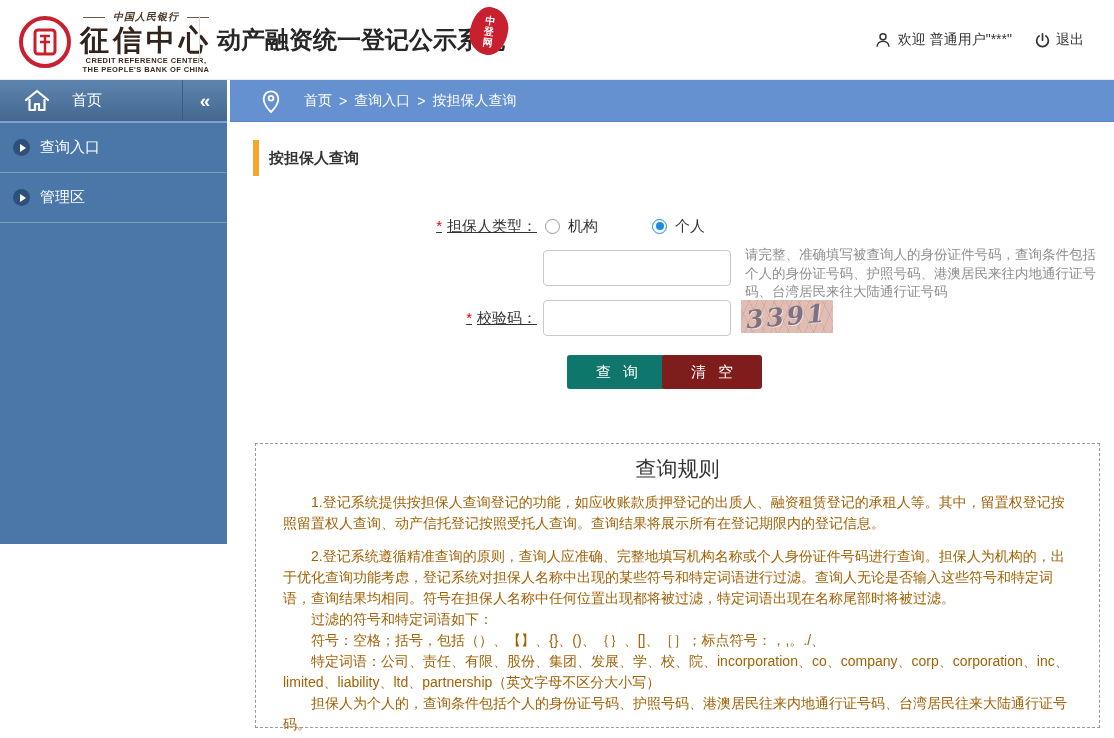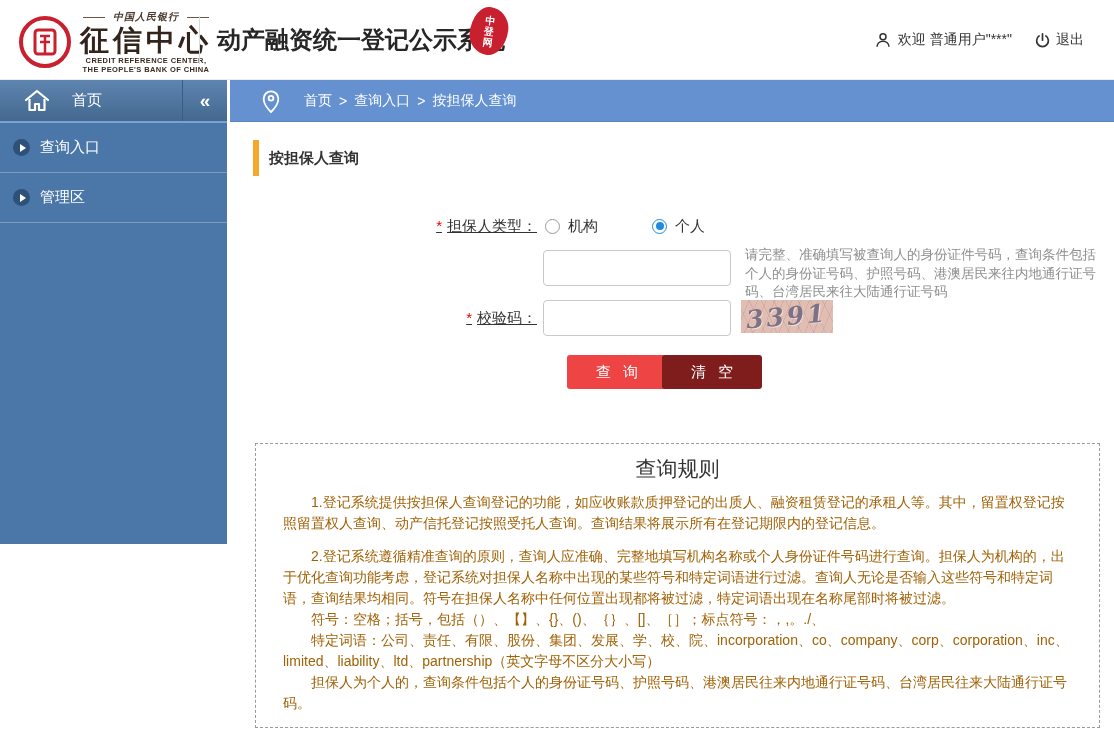--- a/index.html
+++ b/index.html
@@ -88,21 +88,21 @@
              background-image:
                repeating-linear-gradient(112deg, transparent 0 7px, rgba(140,110,150,.18) 7px 8px),
                repeating-linear-gradient(64deg, transparent 0 10px, rgba(120,90,120,.14) 10px 11px);
              display:flex; align-items:center; justify-content:center; }
   .captcha span { font-family:"DejaVu Serif", serif; font-style:italic; font-weight:bold;
                   font-size:25px; color:#7d7283; letter-spacing:3px; transform:rotate(-5deg);
                   text-shadow:1px 1px 0 rgba(255,255,255,.5); }
   .btn { position:absolute; top:233px; width:100px; height:34px; border:none; border-radius:3px;
          color:#fff; font-size:15px; letter-spacing:12px; text-indent:12px; cursor:pointer;
          font-family:"Liberation Sans", sans-serif; }
-  .btn-search { left:340px; background:#ef4444; }
+  .btn-search { left:340px; background:#0f766e; }
   .btn-clear  { left:435px; background:#7f1d1d; }
 
   
   .rules-box { position:absolute; left:28px; top:321px; width:845px; height:285px;
                border:1px dashed #9a9a9a; padding:10px 27px 10px 27px; background:#fff; }
   .rules-title { text-align:center; font-size:21px; color:#333; font-weight:normal;
                  line-height:30px; margin-bottom:8px; }
   .rules-box p { font-size:14px; color:#a16207; line-height:21px; text-indent:2em; }
   .rules-box p.gap { margin-top:12px; }
 </style>
@@ -219,20 +219,21 @@
           <span>3391</span>
         </div>
 
         <button class="btn btn-search">查询</button>
         <button class="btn btn-clear">清空</button>
 
         <div class="rules-box">
           <div class="rules-title">查询规则</div>
           <p>1.登记系统提供按担保人查询登记的功能，如应收账款质押登记的出质人、融资租赁登记的承租人等。其中，留置权登记按照留置权人查询、动产信托登记按照受托人查询。查询结果将展示所有在登记期限内的登记信息。</p>
           <p class="gap">2.登记系统遵循精准查询的原则，查询人应准确、完整地填写机构名称或个人身份证件号码进行查询。担保人为机构的，出于优化查询功能考虑，登记系统对担保人名称中出现的某些符号和特定词语进行过滤。查询人无论是否输入这些符号和特定词语，查询结果均相同。符号在担保人名称中任何位置出现都将被过滤，特定词语出现在名称尾部时将被过滤。</p>
+          <p>过滤的符号和特定词语如下：</p>
           <p>符号：空格；括号，包括（）、【】、{}、()、｛｝、[]、［］；标点符号：，,。./、</p>
           <p>特定词语：公司、责任、有限、股份、集团、发展、学、校、院、incorporation、co、company、corp、corporation、inc、limited、liability、ltd、partnership（英文字母不区分大小写）</p>
           <p>担保人为个人的，查询条件包括个人的身份证号码、护照号码、港澳居民往来内地通行证号码、台湾居民往来大陆通行证号码。</p>
         </div>
       </div>
     </div>
   </div>
 </div>
 
 </body></html>

